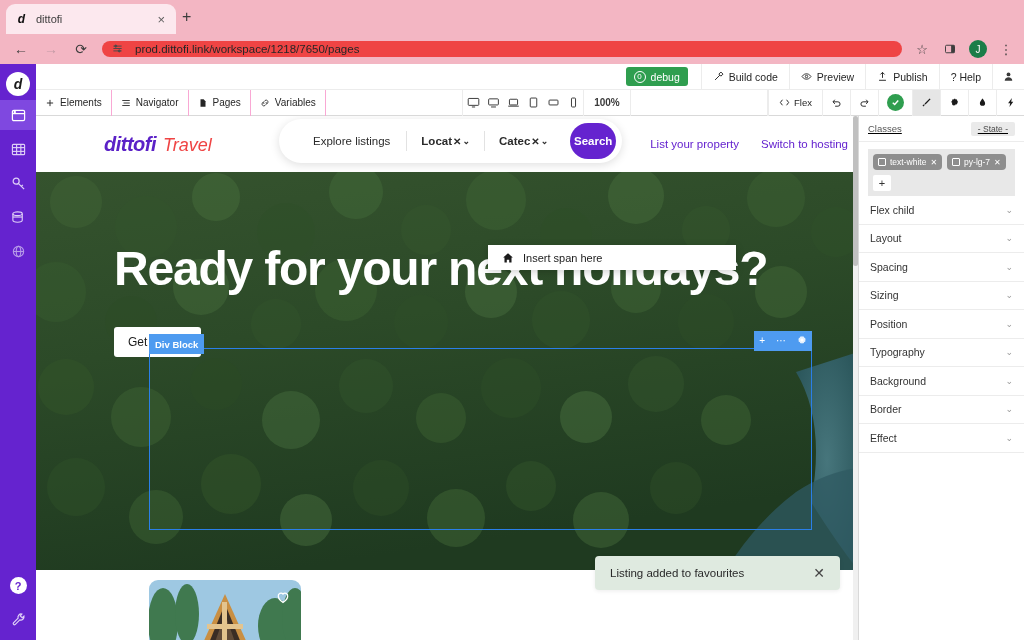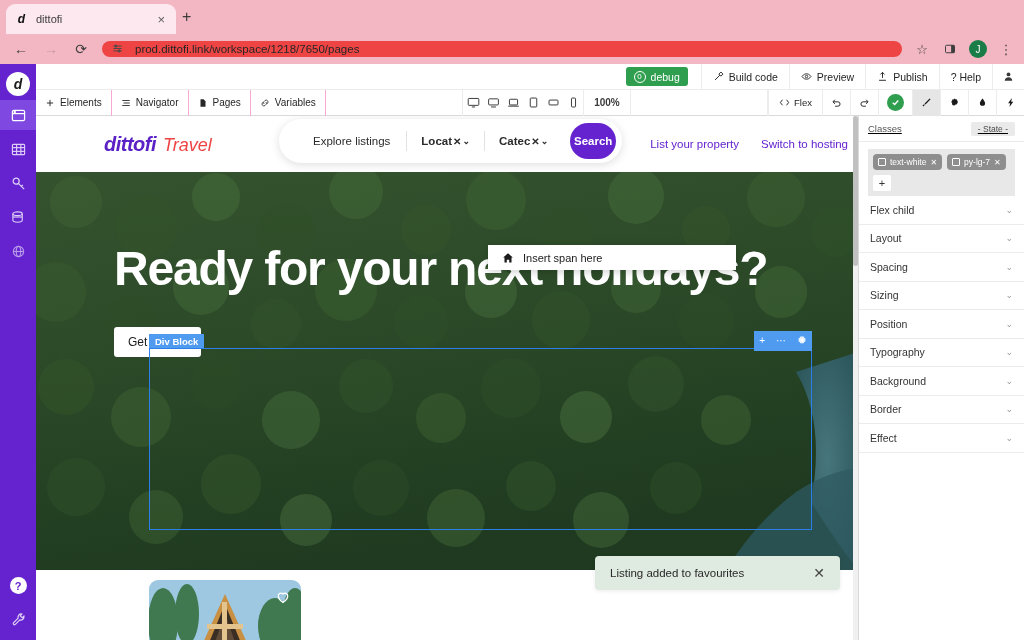--- a/index.html
+++ b/index.html
@@ -214,21 +214,21 @@
   .hero-btn {
     position: absolute; left: 78px; top: 155px;
     background: #fff; color: #1b1b1b; font-size: 12px;
     padding: 8px 14px; border-radius: 3px; white-space: nowrap;
   }
   .sel-outline {
     position: absolute; left: 113px; top: 232px; width: 663px; height: 182px;
     border: 1.5px solid #2a7fe8; z-index: 20; pointer-events: none;
   }
   .sel-tag {
-    position: absolute; left: 113px; top: 218px; height: 14px;
+    position: absolute; left: 113px; top: 218px; height: 20px;
     background: #4e9bf0; color: #fff; font-size: 9.5px; font-weight: bold;
     padding: 0 6px; display: flex; align-items: center; z-index: 21;
   }
   .sel-toolbar {
     position: absolute; left: 718px; top: 215px; width: 58px; height: 20px;
     background: #4e9bf0; display: flex; align-items: center; justify-content: space-around;
     z-index: 21; color: #fff;
   }
   .sel-toolbar svg { width: 10px; height: 10px; }
   .sel-toolbar span { font-size: 10px; line-height: 1; }

